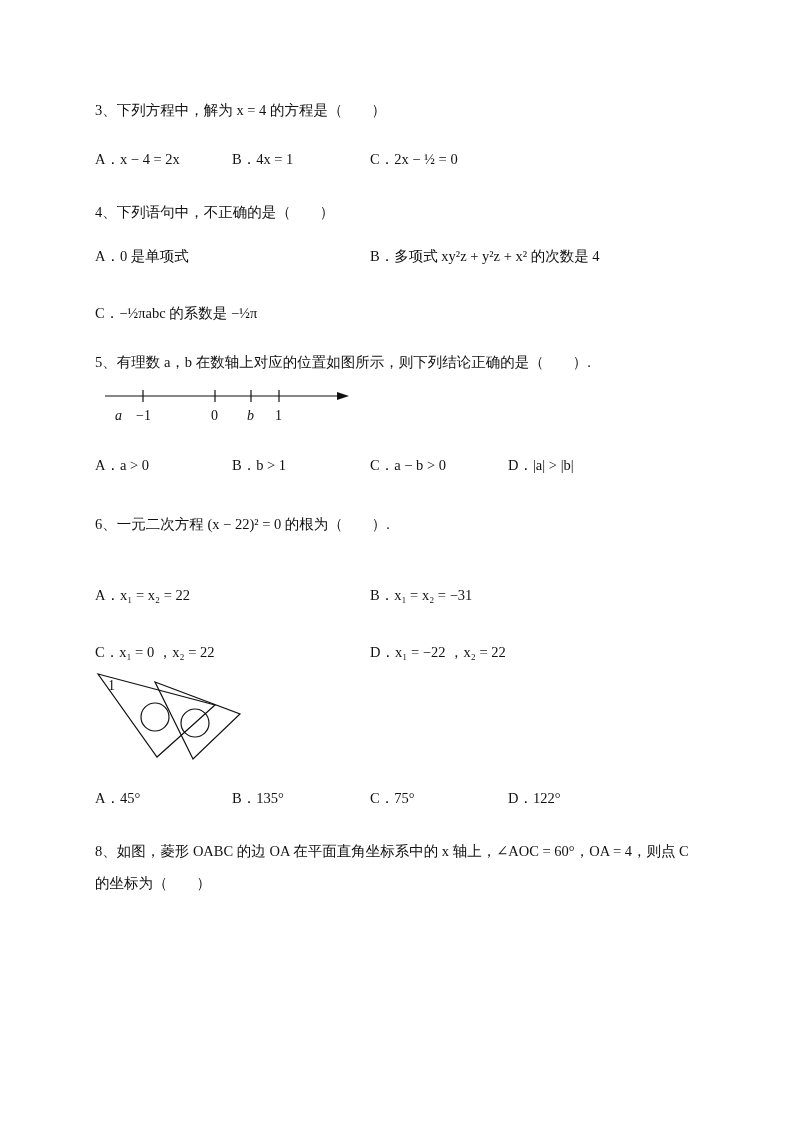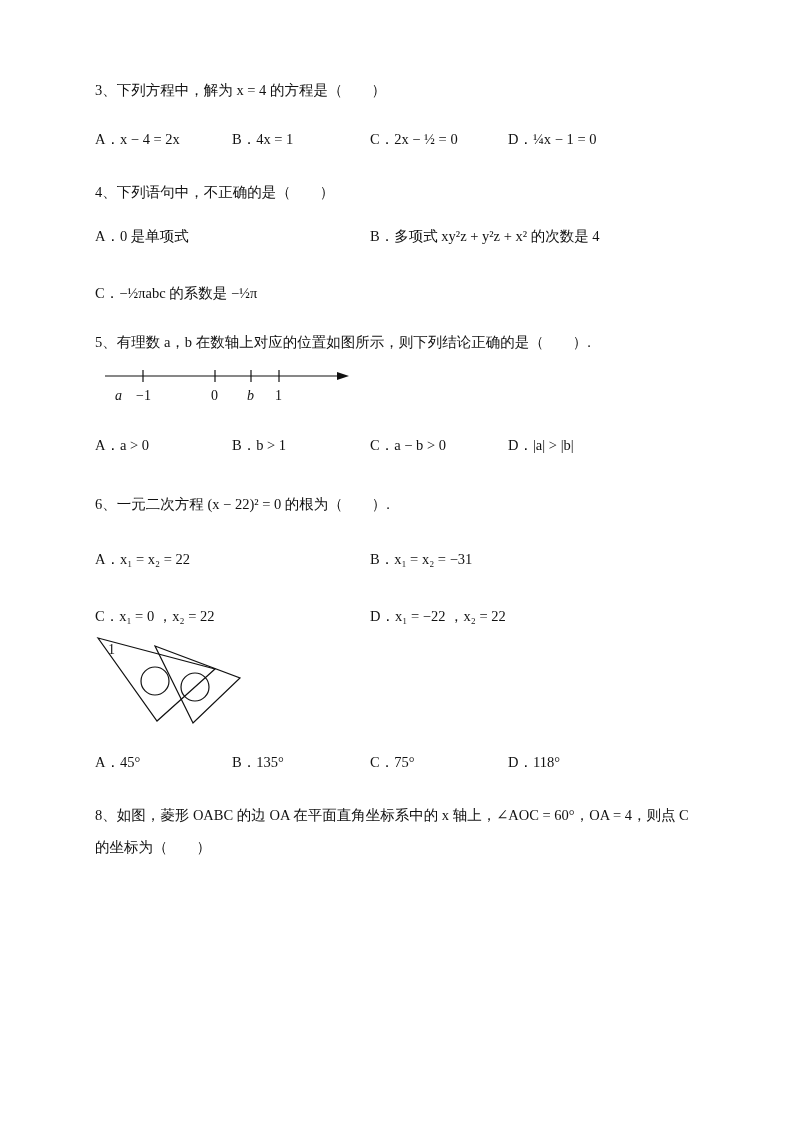--- a/index.html
+++ b/index.html
@@ -9,21 +9,21 @@
     background: #ffffff;
     font-family: "Liberation Serif", "DejaVu Serif", serif;
     font-size: 14.5px;
     color: #111111;
     overflow: hidden;
   }
   .content {
     box-sizing: border-box;
     width: 794px;
     height: 1123px;
-    padding: 80px 90px 0 95px;
+    padding: 100px 90px 0 95px;
   }
   .stem {
     margin: 0;
     line-height: 20px;
   }
   .opts4 {
     display: grid;
     grid-template-columns: 137px 138px 138px 1fr;
     line-height: 22px;
   }
@@ -50,21 +50,20 @@
 </head>
 <body>
 
 <div class="content">
 
   <p class="stem">3、下列方程中，解为 x = 4 的方程是（　　）</p>
   <div class="opts4" style="margin-top:28px">
     <span class="opt">A．x − 4 = 2x</span>
     <span class="opt">B．4x = 1</span>
     <span class="opt">C．2x − ½ = 0</span>
-    <span class="opt">D．¼x − 1 = 0</span>
   </div>
 
   <p class="stem" style="margin-top:32px">4、下列语句中，不正确的是（　　）</p>
   <div class="opts2" style="margin-top:23px">
     <span class="opt">A．0 是单项式</span>
     <span class="opt">B．多项式 xy²z + y²z + x² 的次数是 4</span>
   </div>
   <div class="opts2" style="margin-top:35px">
     <span class="opt">C．−½πabc 的系数是 −½π</span>
   </div>
@@ -84,38 +83,38 @@
     <text x="172" y="36">1</text>
   </svg>
   <div class="opts4" style="margin-top:28px">
     <span class="opt">A．a &gt; 0</span>
     <span class="opt">B．b &gt; 1</span>
     <span class="opt">C．a − b &gt; 0</span>
     <span class="opt">D．|a| &gt; |b|</span>
   </div>
 
   <p class="stem" style="margin-top:38px">6、一元二次方程 (x − 22)² = 0 的根为（　　）.</p>
-  <div class="opts2" style="margin-top:34px">
+  <div class="opts2" style="margin-top:50px">
     <span class="opt">A．x₁ = x₂ = 22</span>
     <span class="opt">B．x₁ = x₂ = −31</span>
   </div>
   <div class="opts2" style="margin-top:35px">
     <span class="opt">C．x₁ = 0 ，x₂ = 22</span>
     <span class="opt">D．x₁ = −22 ，x₂ = 22</span>
   </div>
 
   <svg class="fig" style="margin-top:6px" width="150" height="96" viewBox="0 0 150 96">
     <polygon class="ln" points="3,5 120,36 62,88"></polygon>
     <polygon class="ln" points="60,13 145,45 98,90"></polygon>
     <circle cx="60" cy="48" r="14"></circle>
     <circle cx="100" cy="54" r="14"></circle>
     <text x="13" y="21">1</text>
   </svg>
   <div class="opts4" style="margin-top:22px">
     <span class="opt">A．45°</span>
     <span class="opt">B．135°</span>
     <span class="opt">C．75°</span>
-    <span class="opt">D．118°</span>
+    <span class="opt">D．122°</span>
   </div>
 
   <p class="stem" style="margin-top:26px; line-height:32px">8、如图，菱形 OABC 的边 OA 在平面直角坐标系中的 x 轴上，∠AOC = 60°，OA = 4，则点 C 的坐标为（　　）</p>
 
 </div>
 
 </body></html>

